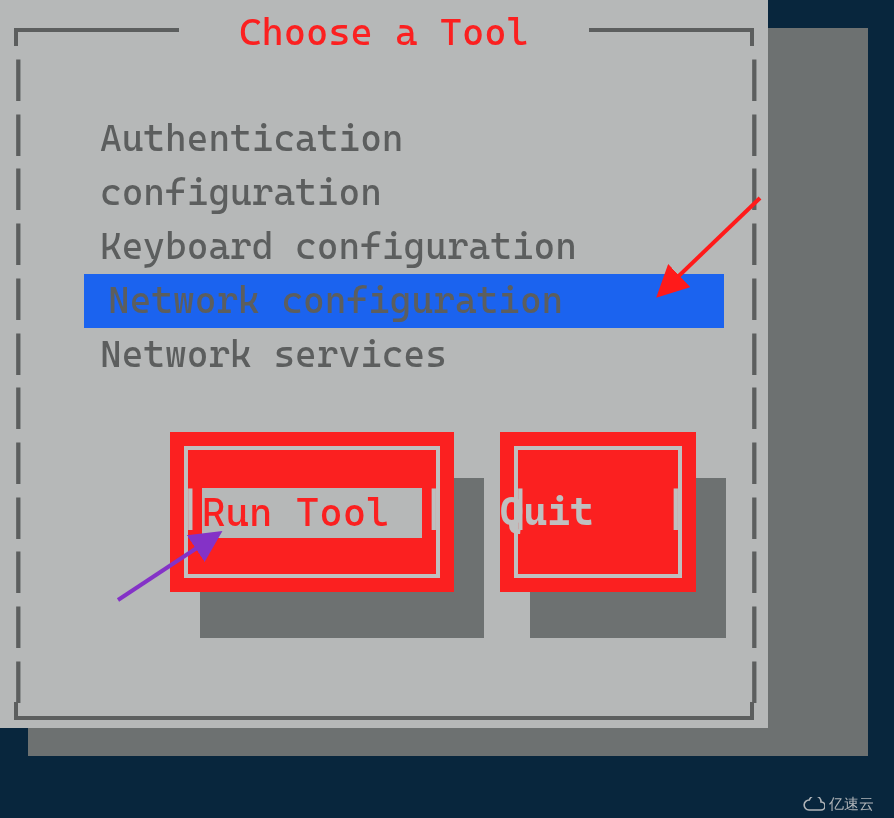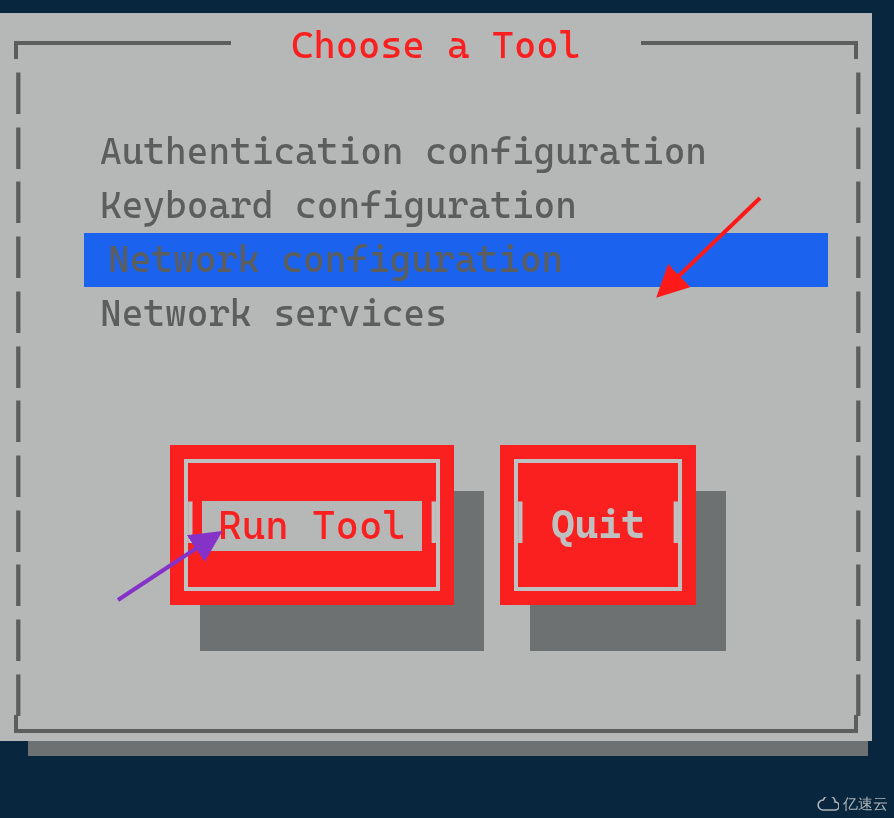--- a/index.html
+++ b/index.html
@@ -28,22 +28,22 @@
   }
   
   .dialog-shadow{
     position:absolute;
     left:28px;top:28px;
     width:840px;height:728px;
     background:var(--panel-shadow);
   }
   .dialog{
     position:absolute;
-    left:0;top:13px;
-    width:872px;height:728px;
+    left:0;top:0;
+    width:768px;height:728px;
     background:var(--panel-bg);
   }
   
   .title-row{
     position:absolute;
     top:10px;left:0;right:0;
     height:44px;
     display:flex;
     align-items:center;
     justify-content:center;
@@ -126,21 +126,21 @@
     background:var(--btn-red);
     box-sizing:border-box;
   }
   .btn-inner{
     position:absolute;inset:14px;
     border:4px solid var(--btn-border);
     box-sizing:border-box;
   }
   .btn-label{
     position:absolute;left:0;right:0;top:50%;transform:translateY(-52%);
-    text-align:center;
+    text-align:left;
     font-size:40px;
     font-weight:400;
   }
   .btn-pipe-l,.btn-pipe-r{
     position:absolute;top:50%;transform:translateY(-55%);
     color:var(--btn-border);font-size:42px;
   }
   .btn-pipe-l{left:8px;}
   .btn-pipe-r{right:8px;}
   
@@ -151,21 +151,21 @@
     box-sizing:border-box;
   }
   
   svg.overlay{
     position:absolute;inset:0;
     width:894px;height:818px;
     pointer-events:none;
   }
   
   .watermark{
-    position:absolute;right:6px;bottom:4px;
+    position:absolute;right:20px;bottom:4px;
     display:flex;align-items:center;gap:4px;
     color:#b9bcbf;font-family:sans-serif;font-size:15px;
     opacity:.95;
   }
   .watermark svg{display:block;}
 </style>
 </head>
 <body>
 
 <div class="dialog-shadow"></div>

